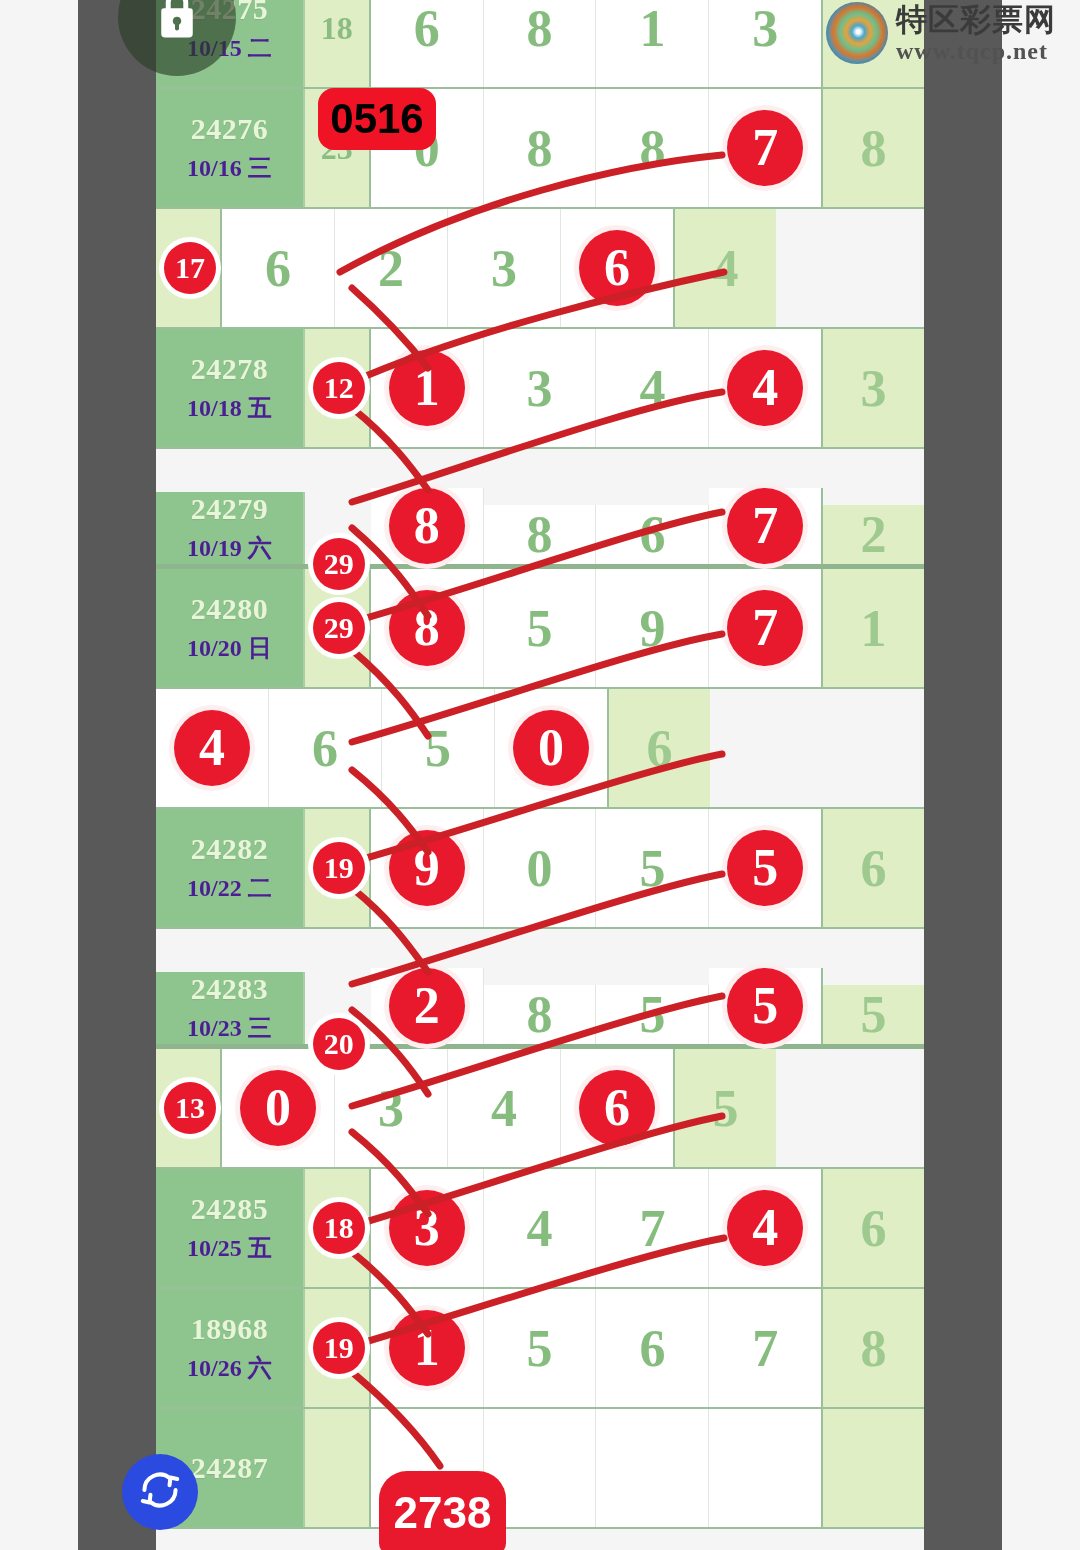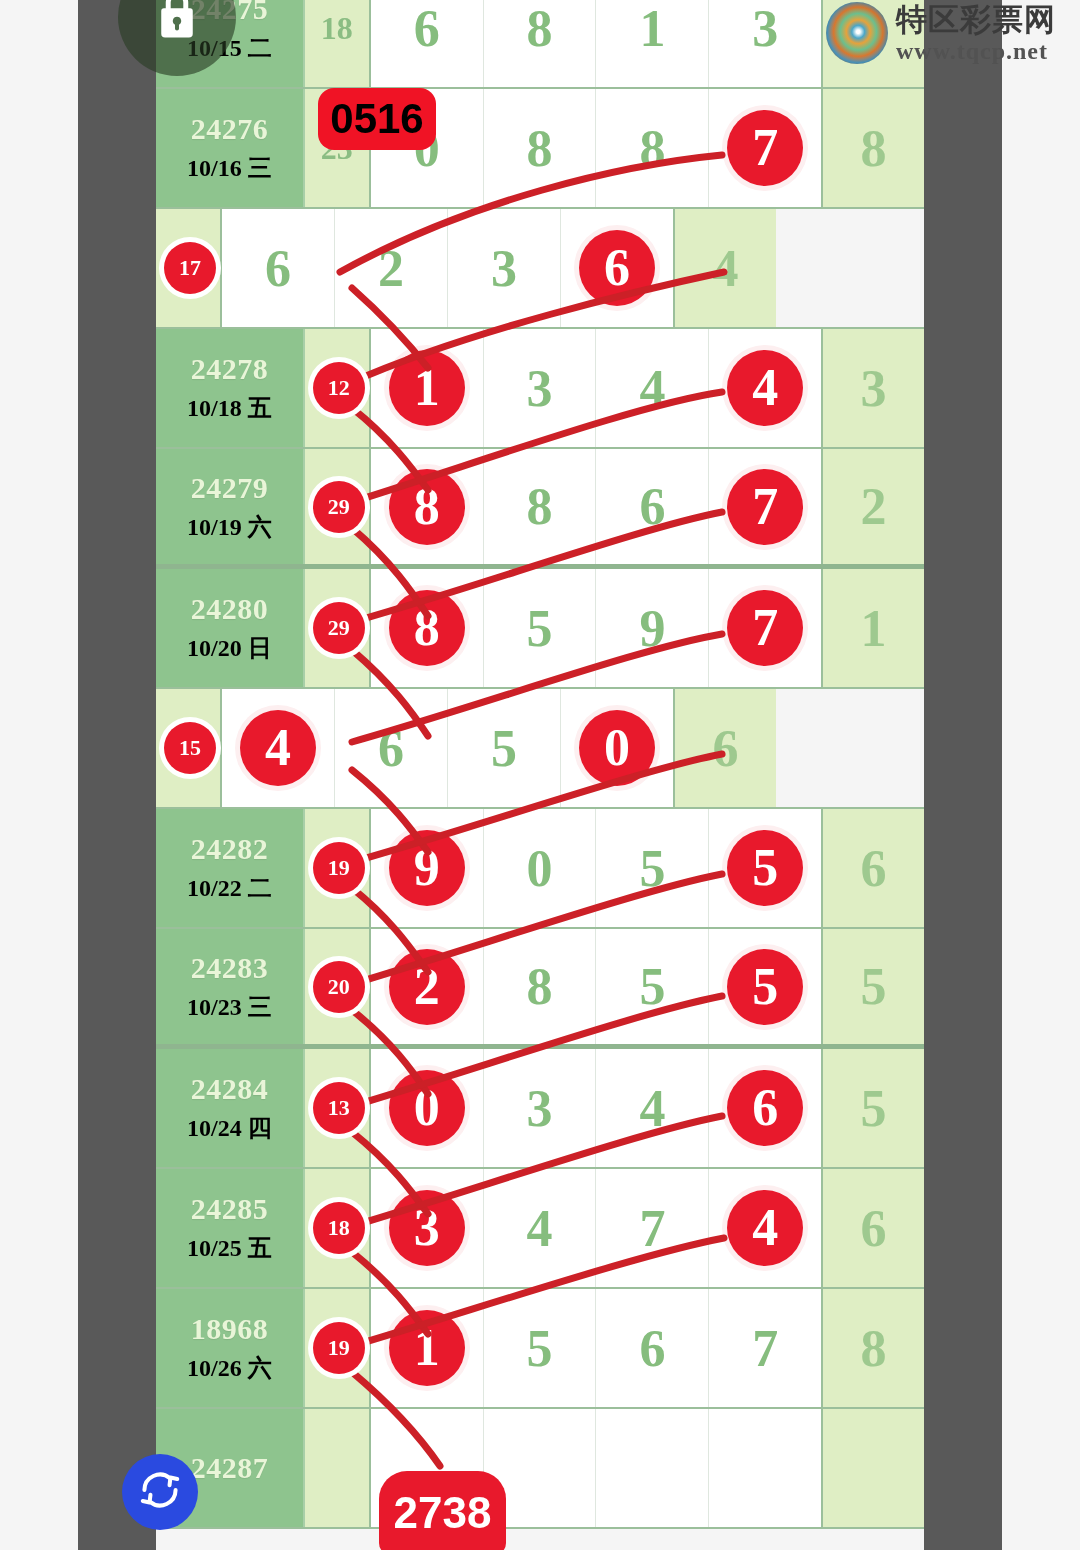--- a/index.html
+++ b/index.html
@@ -19,41 +19,41 @@
   
   .table { position:absolute; left:156px; top:-31px; width:768px; }
 
   .row {
     position:relative;
     display:flex;
     height:120px;
     width:768px;
     border-bottom:2px solid #9bbf9b;
   }
-  .row.thick { border-bottom:5px solid #8fb58f; }
+  .row.thick { border-bottom:5px solid #8fb58f;align-items:flex-end; }
 
   .cell {
     display:flex; flex-direction:column;
     align-items:center; justify-content:center;
     position:relative;
   }
 
   
   .c-issue {
     width:149px;
     background:#8ec48e;
     border-right:2px solid #a8cfa8;
     gap:6px;
   }
   .c-issue .issue {
     font-size:30px; color:#e9f5d8; font-weight:bold;
     letter-spacing:.5px; text-shadow:0 1px 1px rgba(0,0,0,.08);
   }
   .c-issue .date {
-    font-size:24px; color:#000000; font-weight:bold;
+    font-size:24px; color:#4c1d95; font-weight:bold;
     font-family:"Liberation Serif",serif;
   }
 
   
   .c-sum {
     width:66px;
     background:#dfeec4;
     border-right:2px solid #9bbf9b;
     font-size:32px; color:#8bbd83; font-weight:bold;
   }
@@ -77,21 +77,21 @@
 
   
   .ball {
     width:76px; height:76px; border-radius:50%;
     background:#e8192c;
     color:#fff; font-size:52px; font-weight:bold;
     display:flex; align-items:center; justify-content:center;
     box-shadow:0 0 0 5px #fdeff0;
     line-height:1;
   }
-  .ball.small { width:52px; height:52px; font-size:22px; box-shadow:0 0 0 5px #fff; }
+  .ball.small { width:52px; height:52px; font-size:30px; box-shadow:0 0 0 5px #fff; }
 
   
   .sumball {
     position:absolute;
     left:8px; top:50%; transform:translateY(-50%);
     z-index:6;
   }
 
   
   .flag {
@@ -257,23 +257,20 @@
           <div class="ball">8</div>
         </div>
         <div class="cell c-d">5</div>
         <div class="cell c-d">9</div>
         <div class="cell c-d d4">
           <div class="ball">7</div>
         </div>
         <div class="cell c-last">1</div>
       </div>
       <div class="row">
-        <div class="cell c-sum">
-          <div class="sumball ball small">15</div>
-        </div>
         <div class="cell c-d">
           <div class="ball">4</div>
         </div>
         <div class="cell c-d">6</div>
         <div class="cell c-d">5</div>
         <div class="cell c-d d4">
           <div class="ball">0</div>
         </div>
         <div class="cell c-last">6</div>
       </div>
@@ -307,24 +304,20 @@
           <div class="ball">2</div>
         </div>
         <div class="cell c-d">8</div>
         <div class="cell c-d">5</div>
         <div class="cell c-d d4">
           <div class="ball">5</div>
         </div>
         <div class="cell c-last">5</div>
       </div>
       <div class="row">
-        <div class="cell c-issue">
-          <div class="issue">24284</div>
-          <div class="date">10/24 四</div>
-        </div>
         <div class="cell c-sum">
           <div class="sumball ball small">13</div>
         </div>
         <div class="cell c-d">
           <div class="ball">0</div>
         </div>
         <div class="cell c-d">3</div>
         <div class="cell c-d">4</div>
         <div class="cell c-d d4">
           <div class="ball">6</div>

